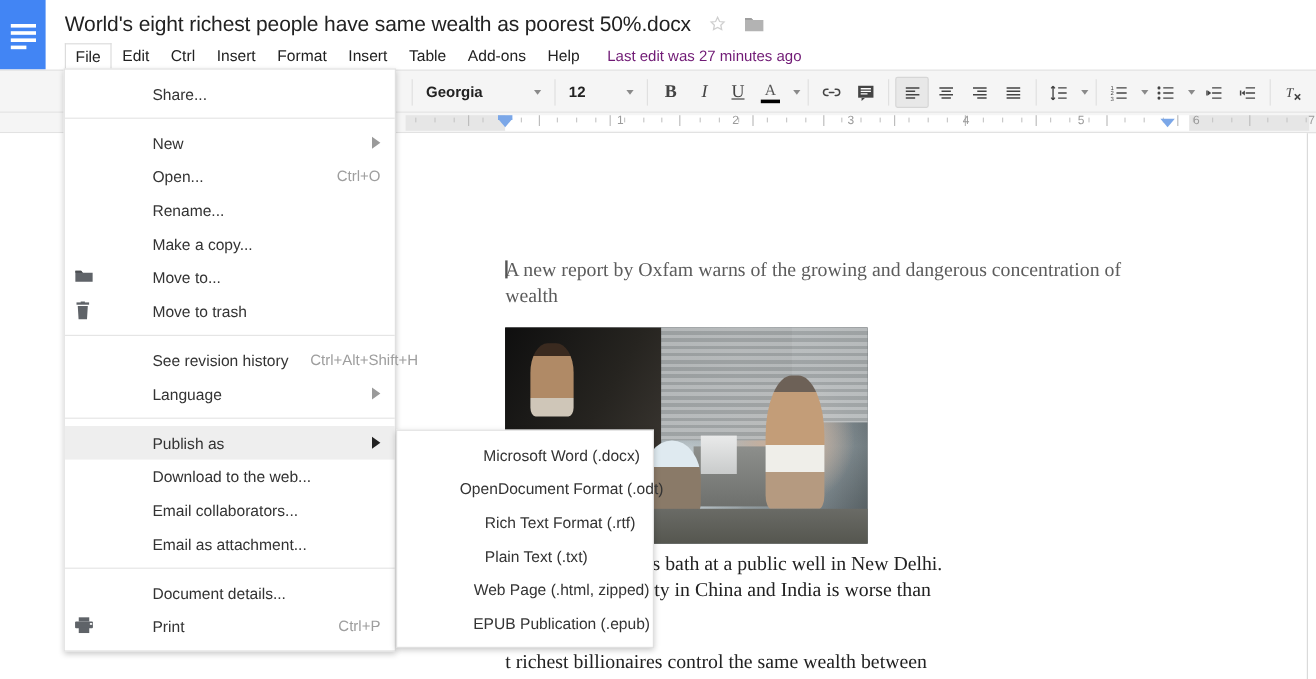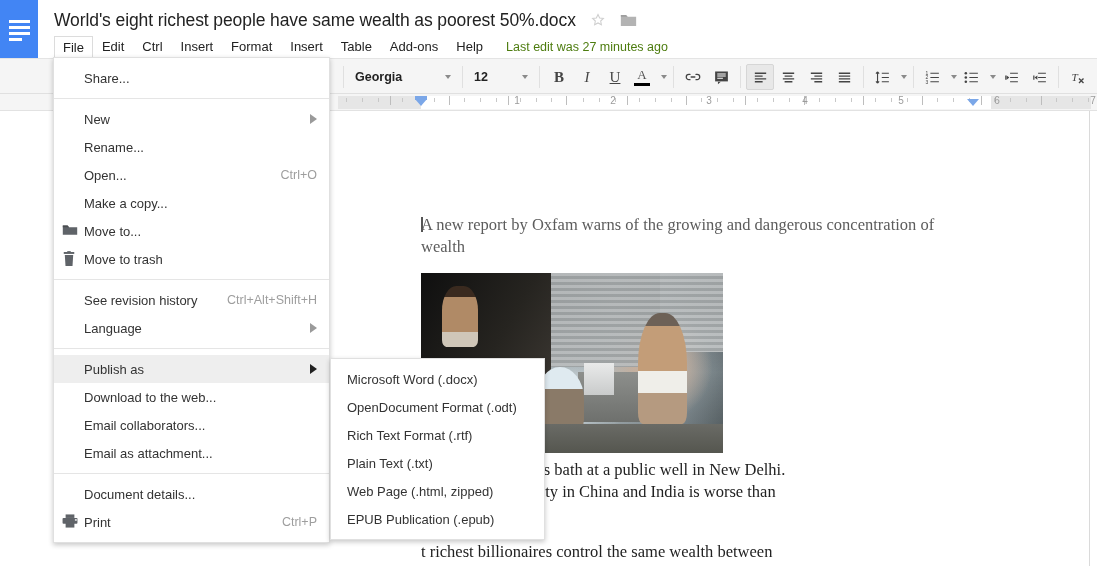--- a/index.html
+++ b/index.html
@@ -38,21 +38,21 @@
   
   .menubar {
     position: absolute; left: 54px; top: 36px; height: 21px;
     display: flex; align-items: center; font-size: 13px; color: #222;
   }
   .menubar .mi { padding: 2px 9px; height: 21px; line-height: 17px; white-space: nowrap; }
   .menubar .mi.active {
     background: #fff; border: 1px solid #dcdcdc; border-bottom: none;
     position: relative; z-index: 60; padding: 2px 8px; height: 22px;
   }
-  .menubar .lastedit { color: #4d7c0f; margin-left: 14px; font-size: 12.5px; }
+  .menubar .lastedit { color: #701a75; margin-left: 14px; font-size: 12.5px; }
 
   
   .toolbar {
     position: absolute; left: 0; top: 58px; width: 1097px; height: 36px;
     background: #f5f5f5; border-top: 1px solid #e4e4e4; border-bottom: 1px solid #e0e0e0;
   }
   .tb-inner { position: absolute; left: 338px; top: 0; height: 36px; display: flex; align-items: center; }
   .tb-sep { width: 1px; height: 22px; background: #e0e0e0; margin: 0 5px; }
   .tb-btn {
     height: 26px; min-width: 26px; display: inline-flex; align-items: center; justify-content: center;
@@ -173,31 +173,31 @@
     padding: 6px 0; font-size: 13px; color: #333;
   }
   #file-menu { left: 53px; top: 57px; width: 277px; }
   #submenu   { left: 330px; top: 358px; width: 215px; }
 
   .mrow {
     position: relative; height: 28px; display: flex; align-items: center;
     padding: 0 12px 0 30px; white-space: nowrap; cursor: default;
   }
   .mrow.hl { background: #eeeeee; }
-  .mrow .lbl { flex: 1; }
+  .mrow .lbl { flex: 1; margin-left: 43px; }
   .mrow .accel { color: #9e9e9e; font-size: 12.5px; margin-left: 18px; }
   .mrow .arrow {
     width: 0; height: 0; border-top: 5px solid transparent; border-bottom: 5px solid transparent;
     border-left: 7px solid #9a9a9a; margin-left: 10px;
   }
   .mrow.hl .arrow { border-left-color: #222; }
   .mrow .micon { position: absolute; left: 8px; top: 50%; transform: translateY(-50%); width: 16px; height: 16px; }
   .msep { height: 1px; background: #e5e5e5; margin: 6px 0; }
 
-  #submenu .mrow { padding-left: 16px; height: 28px; }
+  #submenu .mrow { padding-left: 30px; height: 28px; justify-content: center; }
 
   svg { display: block; }
 </style>
 </head>
 <body>
 
 <div id="app">
 
   <div class="docs-logo">
     <div class="bars">
@@ -481,25 +481,25 @@
       <span class="lbl">Share...</span>
     </div>
 
     <div class="msep"></div>
 
     <div class="mrow">
       <span class="lbl">New</span>
       <span class="arrow"></span>
     </div>
     <div class="mrow">
-      <span class="lbl">Rename...</span>
-    </div>
-    <div class="mrow">
       <span class="lbl">Open...</span>
       <span class="accel">Ctrl+O</span>
+    </div>
+    <div class="mrow">
+      <span class="lbl">Rename...</span>
     </div>
     <div class="mrow">
       <span class="lbl">Make a copy...</span>
     </div>
     <div class="mrow">
       <span class="micon">
         <svg width="16" height="14" viewBox="0 0 20 16">
             <path d="M1 2.5h6l1.8 2.1H19V14H1z" fill="#5f6368"></path>
             <path d="M1 2.5h6l1.8 2.1H1z" fill="#4a4d50"></path>
           </svg>

